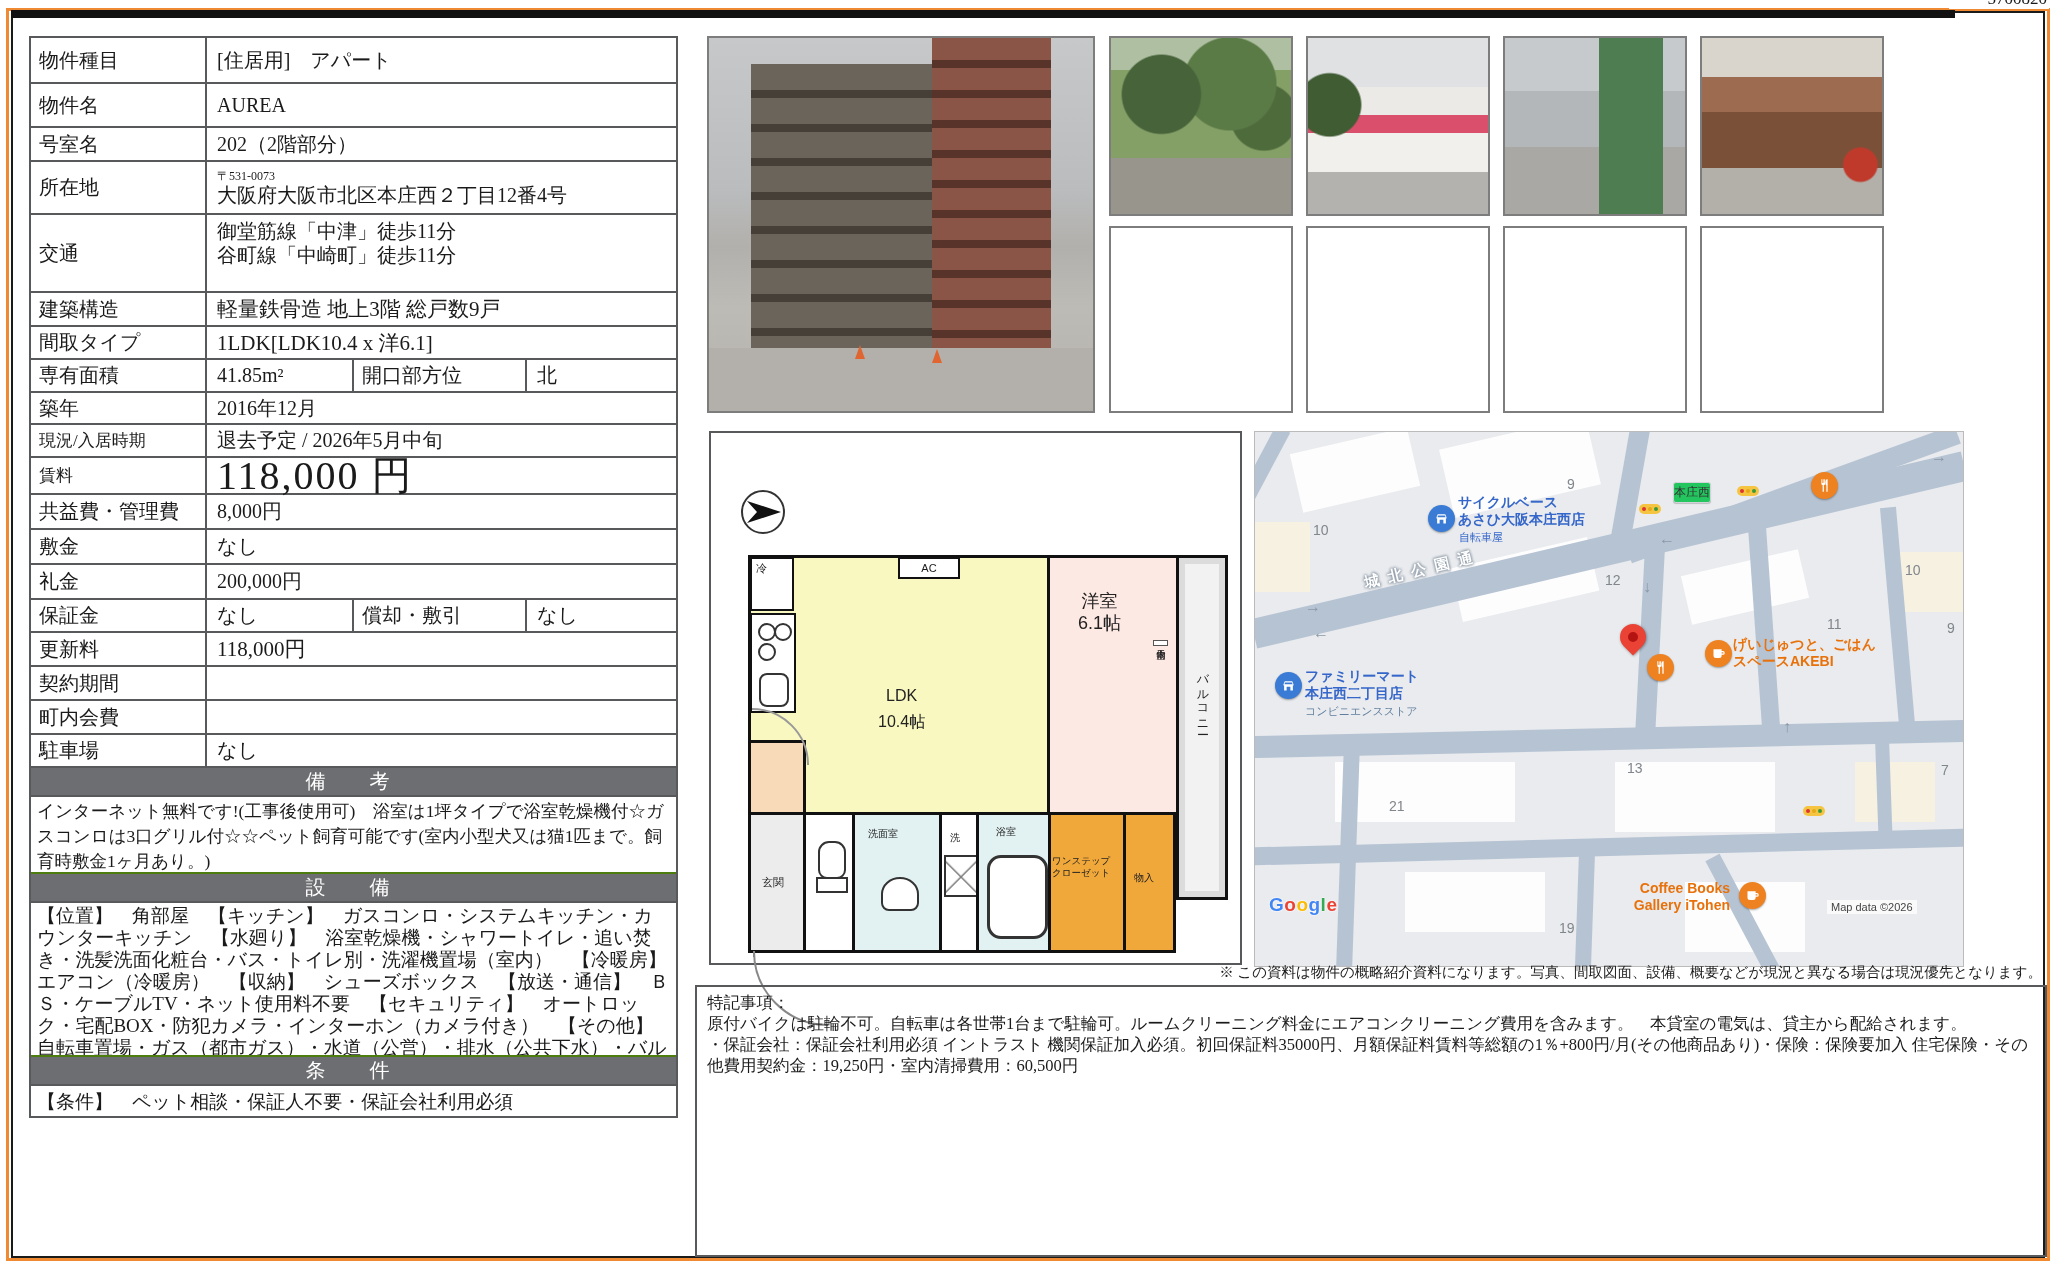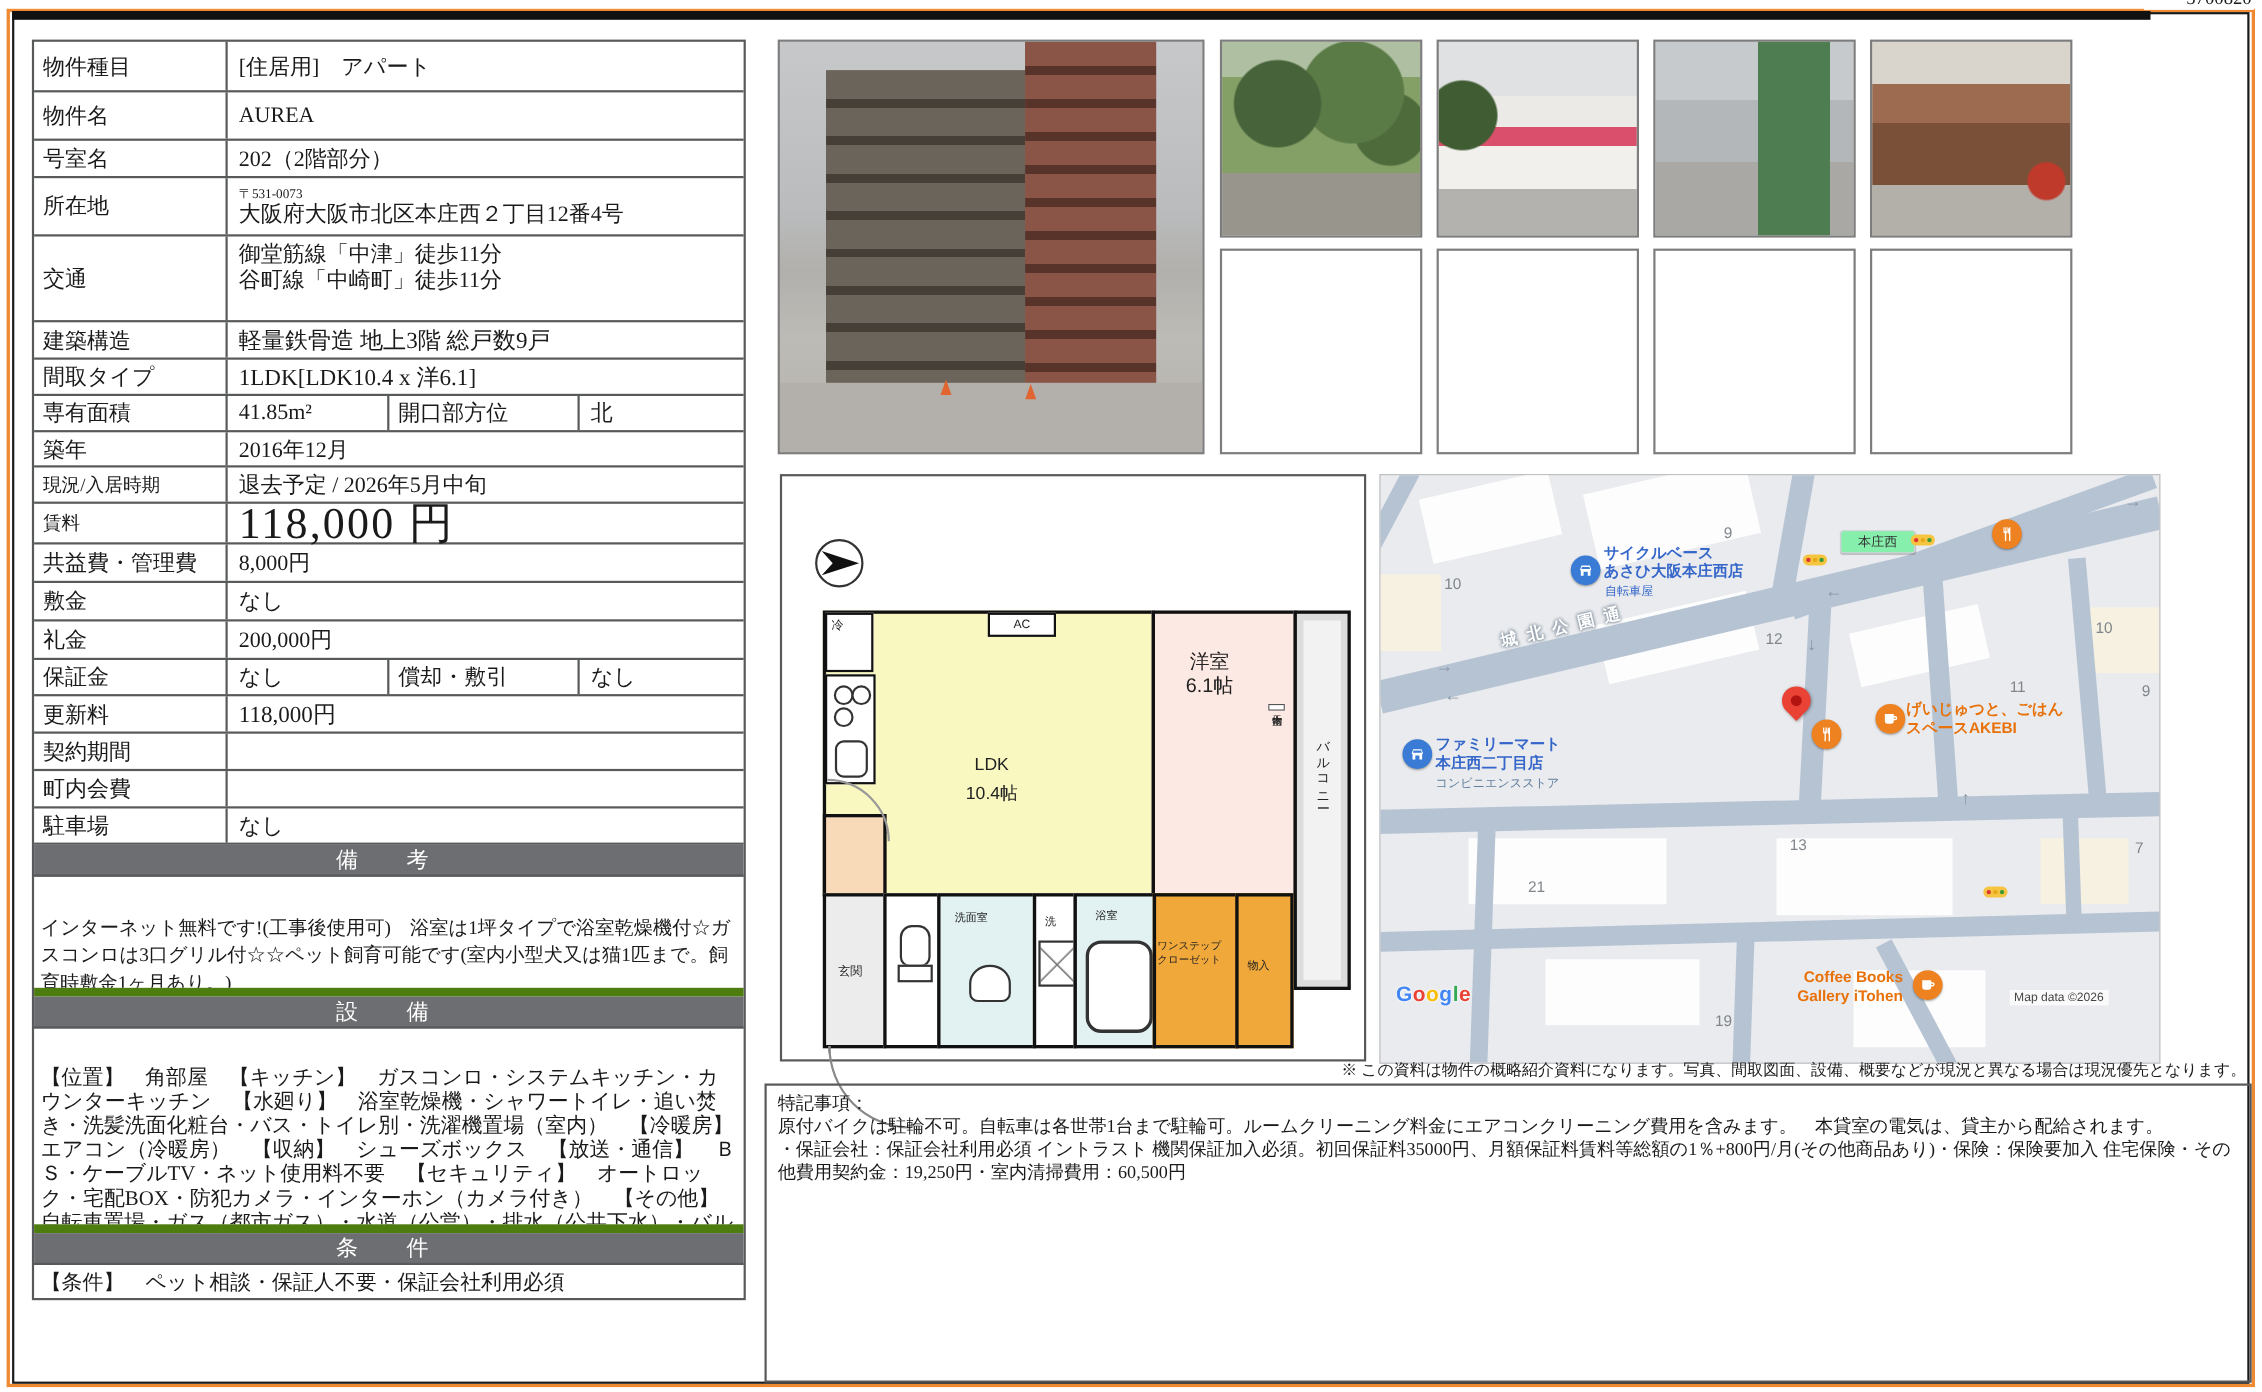--- a/index.html
+++ b/index.html
@@ -26,22 +26,22 @@
   .th.w173{width:173px;flex:0 0 173px;border-right:2px solid #58595b;}
   .h46{height:46px}.h44{height:44px}.h34{height:34px}.h53{height:53px}.h78{height:78px}
   .h33{height:33px}.h32{height:32px}.h47{height:37px}.h35{height:35px}
   .two-line{flex-direction:column;align-items:flex-start;justify-content:center;line-height:24px;}
   .postal{font-size:12px;line-height:15px;}
   .addr{font-size:20px;line-height:23px;}
   .rent-big{font-size:40px;letter-spacing:2px;}
   .small-val{font-size:21px;}
   .secbar{height:27px;background:#6d6e71;color:#fff;display:flex;align-items:center;
        justify-content:center;font-size:20px;letter-spacing:12px;border-bottom:2px solid #58595b;}
-  .para{box-sizing:border-box;border-bottom:8px solid #4d7c0f;padding:2px 6px;
-       word-break:break-all;overflow:hidden;margin-top:32px;}
+  .para{box-sizing:border-box;border-bottom:2px solid #4d7c0f;padding:2px 6px;
+       word-break:break-all;overflow:hidden;}
   .para17{height:77px;font-size:17.5px;line-height:25px;}
   .para19{height:154px;font-size:19px;line-height:22px;}
   .condrow{height:30px;font-size:19px;padding:3px 6px;box-sizing:border-box;word-break:break-all;}
 
   
   .photo{position:absolute;border:2px solid #7d7d7d;box-sizing:border-box;overflow:hidden;background:#eee;}
   .empty-box{position:absolute;border:2px solid #7d7d7d;box-sizing:border-box;background:#fff;}
   #mainPhoto{left:694px;top:23px;width:388px;height:377px;
      background:linear-gradient(180deg,#c6c8ca 0%,#babcbe 40%,#b2b0ac 56%,#bdbbb6 72%,#b5b2ad 100%);}
   .bldgA{position:absolute;left:11%;top:7%;width:47%;height:76%;background:#5c564e;
@@ -127,22 +127,22 @@
   .mapnum{position:absolute;color:#80868b;font-size:14px;}
   .poi-ic{position:absolute;width:27px;height:27px;border-radius:50%;display:flex;
      align-items:center;justify-content:center;box-shadow:0 1px 2px rgba(0,0,0,.35);}
   .poi-ic::after{content:"";position:absolute;left:50%;bottom:-5px;margin-left:-5px;
      border-left:5px solid transparent;border-right:5px solid transparent;border-top:6px solid inherit;}
   .blue{background:#3a7bd5;} .orange{background:#ef8220;}
   .poi-ic svg{width:15px;height:15px;}
   .ptxt{position:absolute;font-size:14px;line-height:17px;font-weight:bold;}
   .ptxt.b{color:#3566c9;} .ptxt.o{color:#e8710a;}
   .psub{position:absolute;font-size:11px;color:#607f9e;}
-  .pill{position:absolute;background:#86efac;border:1px solid #d0d3d8;border-radius:3px;
-     font-size:12px;color:#333;padding:1px 15px;box-shadow:0 1px 1px rgba(0,0,0,.2);}
+  .pill{position:absolute;background:#22c55e;border:1px solid #d0d3d8;border-radius:3px;
+     font-size:12px;color:#333;padding:1px 0;box-shadow:0 1px 1px rgba(0,0,0,.2);}
   .tlight{position:absolute;width:22px;height:10px;background:#f5c542;border-radius:5px;
      display:flex;align-items:center;justify-content:space-around;padding:0 2px;box-sizing:border-box;}
   .tlight i{width:4px;height:4px;border-radius:50%;display:block;}
   .arrow{position:absolute;color:#8a98a6;font-size:16px;font-weight:bold;}
   .redpin{position:absolute;width:26px;height:26px;background:#ea4335;border-radius:50% 50% 50% 0;
      transform:rotate(-45deg);box-shadow:0 1px 3px rgba(0,0,0,.4);}
   .redpin::after{content:"";position:absolute;left:8px;top:8px;width:10px;height:10px;
      background:#b31412;border-radius:50%;}
   .glogo{position:absolute;left:14px;top:462px;font-size:19px;font-weight:bold;letter-spacing:.5px;
      text-shadow:0 0 2px #fff,0 0 2px #fff;}

